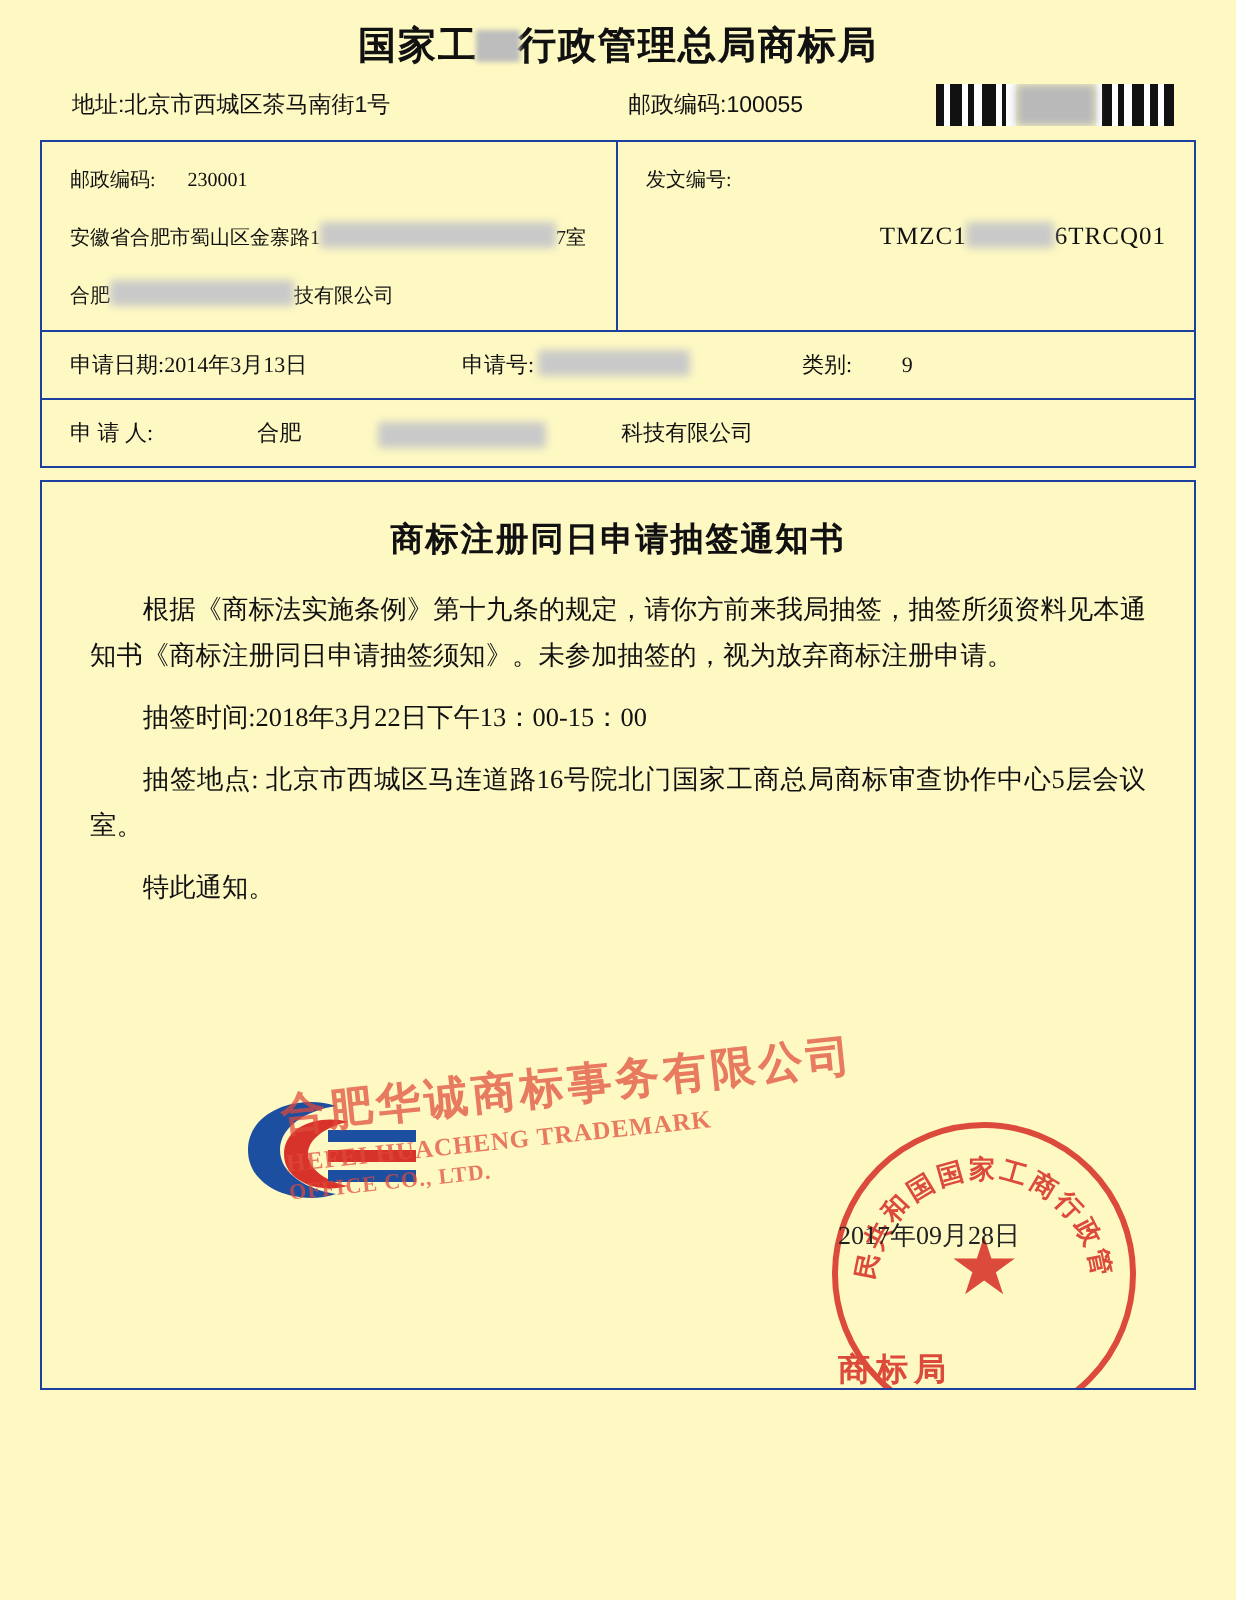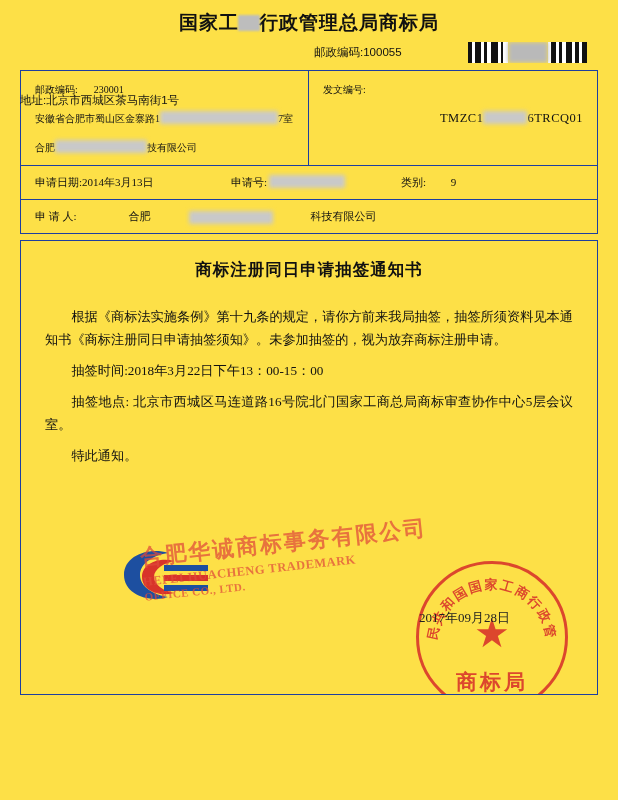--- a/index.html
+++ b/index.html
@@ -14,21 +14,21 @@
     color: #111;
     position: relative;
     overflow: hidden;
   }
 
   .page {
     position: absolute;
     left: 0; top: 0;
     width: 618px;
     height: 800px;
-    background: #fde047;
+    background: #fef9c3;
   }
 
   
   .doc-title {
     text-align: center;
     font-size: 19px;
     font-weight: bold;
     letter-spacing: 1px;
     margin-top: 10px;
     color: #111;
@@ -44,21 +44,21 @@
     margin: 0 -1px;
   }
 
   .addr-row {
     position: relative;
     margin: 6px 20px 0 20px;
     height: 22px;
     font-size: 11.5px;
     font-family: "Liberation Sans", sans-serif;
   }
-  .addr-left { position: absolute; left: 0; top: 3px; margin-top: 48px; }
+  .addr-left { position: absolute; left: 16px; top: 3px; }
   .addr-mid { position: absolute; left: 262px; top: 3px; margin-left: 32px; }
 
   .barcode {
     position: absolute;
     right: 0;
     top: 0;
     width: 130px;
     height: 21px;
     display: flex;
     align-items: stretch;
@@ -130,21 +130,21 @@
     box-sizing: border-box;
     position: relative;
     padding: 16px 24px;
     overflow: hidden;
   }
   .body-title {
     text-align: center;
     font-size: 16.5px;
     font-weight: bold;
     letter-spacing: 1px;
-    margin: 2px 0 24px 0;
+    margin: 2px 0 12px 0;
   }
   .para {
     font-size: 13.2px;
     line-height: 23px;
     text-indent: 2em;
     text-align: justify;
     margin: 0 0 8px 0;
     position: relative;
     z-index: 2;
   }
@@ -197,23 +197,23 @@
     left: 50%; top: 48%;
     transform: translate(-50%, -50%);
     color: #d8332a;
     font-size: 40px;
     line-height: 1;
   }
   .seal-bottom {
     position: absolute;
     left: 0; right: 0;
     bottom: 14px;
-    text-align: center;
+    text-align: left;
     color: #d8332a;
-    font-size: 21px;
+    font-size: 16px;
     font-weight: bold;
     letter-spacing: 3px;
   }
   .seal-arc {
     position: absolute;
     left: 0; top: 0;
     width: 146px;
     height: 146px;
   }
   .seal-arc text {

